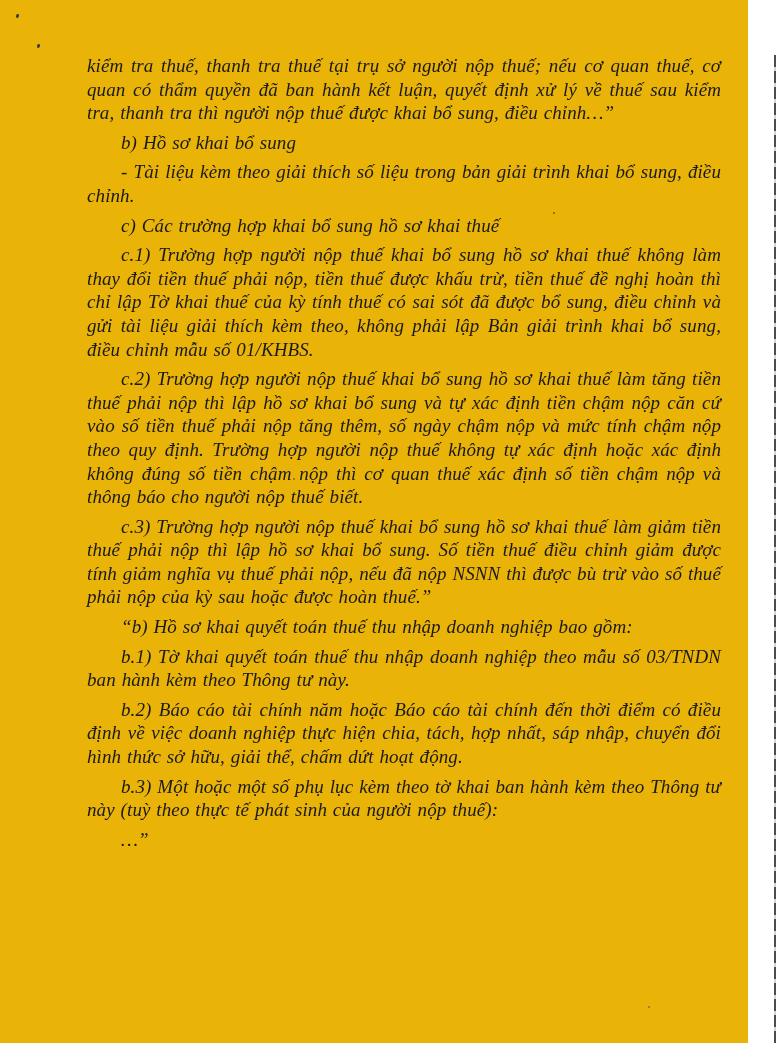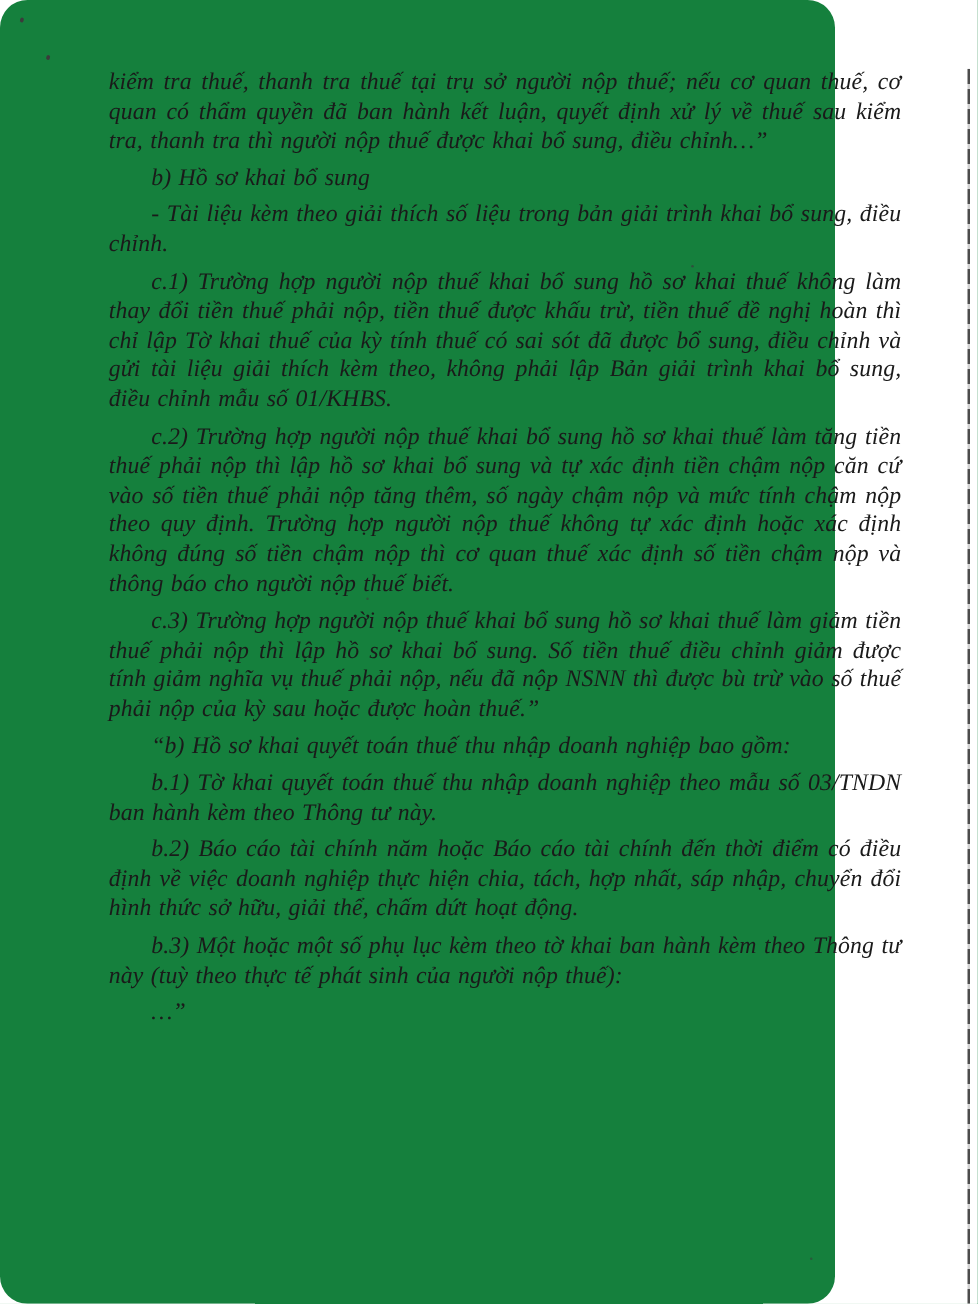--- a/index.html
+++ b/index.html
@@ -10,24 +10,23 @@
   body {
     width: 782px;
     height: 1043px;
     position: relative;
     overflow: hidden;
     font-family: "Liberation Serif", "DejaVu Serif", serif;
   }
   .page {
     position: absolute;
     left: 0; top: 0;
-    width: 668px;
+    width: 748px;
     height: 1043px;
-    background: #15803d;
-    border-radius: 22px;
+    background: #eab308;
   }
   .text-block {
     position: absolute;
     left: 87px;
     top: 54px;
     width: 634px;
     color: #1a1a1a;
   }
   .text-block p {
     margin: 0 0 6px 0;
@@ -71,20 +70,21 @@
 </style>
 </head>
 <body>
 
 <div class="page">
 
   <div class="text-block">
     <p class="no-indent">kiểm tra thuế, thanh tra thuế tại trụ sở người nộp thuế; nếu cơ quan thuế, cơ quan có thẩm quyền đã ban hành kết luận, quyết định xử lý về thuế sau kiểm tra, thanh tra thì người nộp thuế được khai bổ sung, điều chỉnh…”</p>
     <p>b) Hồ sơ khai bổ sung</p>
     <p>- Tài liệu kèm theo giải thích số liệu trong bản giải trình khai bổ sung, điều chỉnh.</p>
+    <p>c) Các trường hợp khai bổ sung hồ sơ khai thuế</p>
     <p>c.1) Trường hợp người nộp thuế khai bổ sung hồ sơ khai thuế không làm thay đổi tiền thuế phải nộp, tiền thuế được khấu trừ, tiền thuế đề nghị hoàn thì chỉ lập Tờ khai thuế của kỳ tính thuế có sai sót đã được bổ sung, điều chỉnh và gửi tài liệu giải thích kèm theo, không phải lập Bản giải trình khai bổ sung, điều chỉnh mẫu số 01/KHBS.</p>
     <p>c.2) Trường hợp người nộp thuế khai bổ sung hồ sơ khai thuế làm tăng tiền thuế phải nộp thì lập hồ sơ khai bổ sung và tự xác định tiền chậm nộp căn cứ vào số tiền thuế phải nộp tăng thêm, số ngày chậm nộp và mức tính chậm nộp theo quy định. Trường hợp người nộp thuế không tự xác định hoặc xác định không đúng số tiền chậm nộp thì cơ quan thuế xác định số tiền chậm nộp và thông báo cho người nộp thuế biết.</p>
     <p>c.3) Trường hợp người nộp thuế khai bổ sung hồ sơ khai thuế làm giảm tiền thuế phải nộp thì lập hồ sơ khai bổ sung. Số tiền thuế điều chỉnh giảm được tính giảm nghĩa vụ thuế phải nộp, nếu đã nộp NSNN thì được bù trừ vào số thuế phải nộp của kỳ sau hoặc được hoàn thuế.”</p>
     <p>“b) Hồ sơ khai quyết toán thuế thu nhập doanh nghiệp bao gồm:</p>
     <p>b.1) Tờ khai quyết toán thuế thu nhập doanh nghiệp theo mẫu số 03/TNDN ban hành kèm theo Thông tư này.</p>
     <p>b.2) Báo cáo tài chính năm hoặc Báo cáo tài chính đến thời điểm có điều định về việc doanh nghiệp thực hiện chia, tách, hợp nhất, sáp nhập, chuyển đổi hình thức sở hữu, giải thể, chấm dứt hoạt động.</p>
     <p>b.3) Một hoặc một số phụ lục kèm theo tờ khai ban hành kèm theo Thông tư này (tuỳ theo thực tế phát sinh của người nộp thuế):</p>
     <p>…”</p>
   </div>
 

